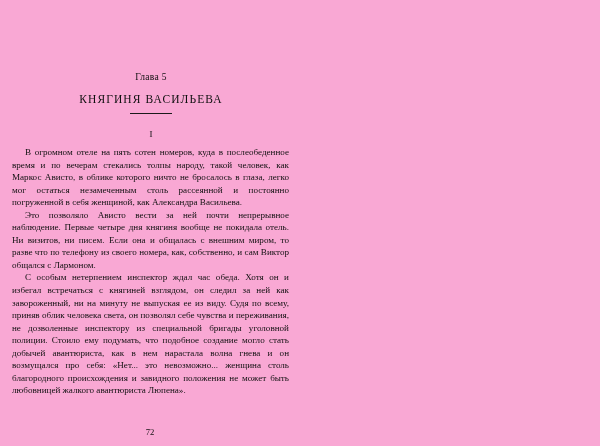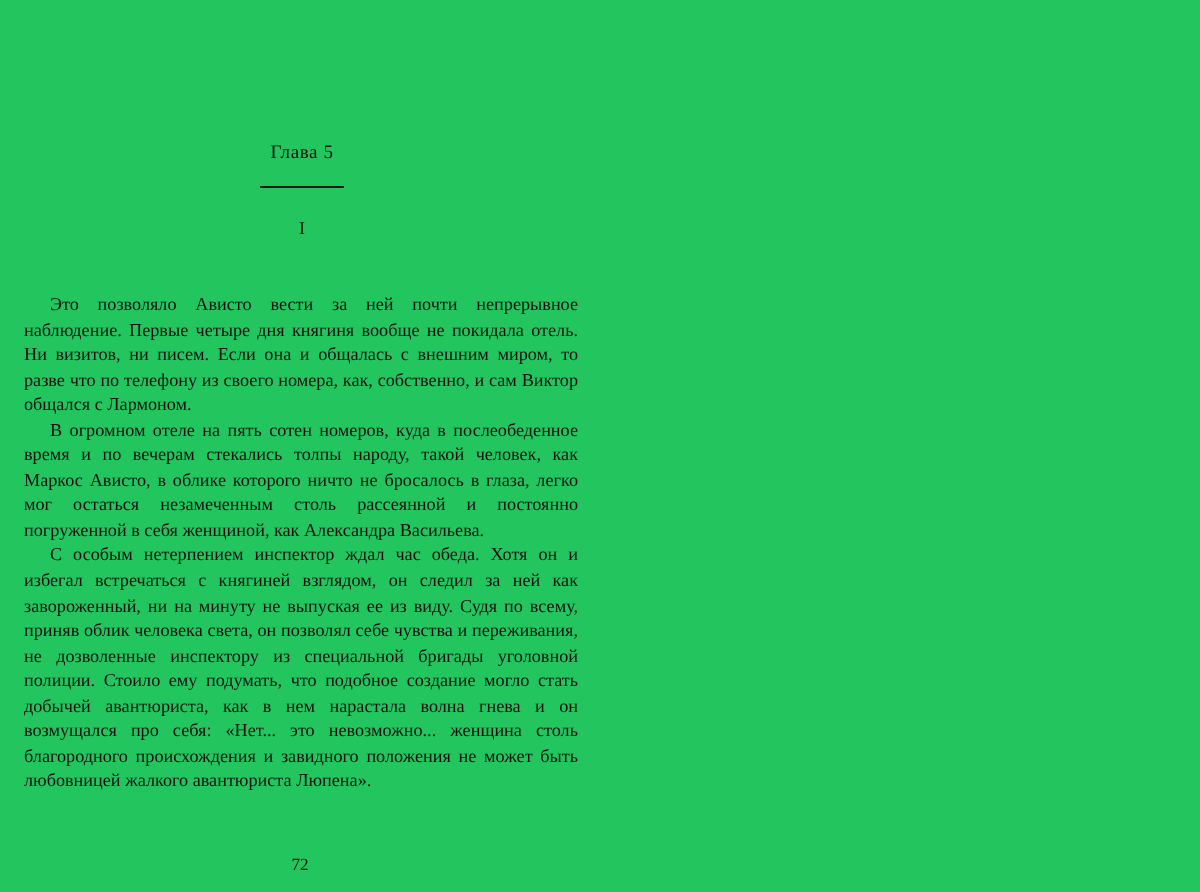--- a/index.html
+++ b/index.html
@@ -11,21 +11,21 @@
     width: 600px;
     height: 446px;
     overflow: hidden;
     font-family: "Liberation Serif", "DejaVu Serif", serif;
     color: #101010;
   }
   .spread {
     position: relative;
     width: 600px;
     height: 446px;
-    background: #22c55e;
+    background: #f9a8d4;
   }
 
   
   .page {
     position: absolute;
     top: 0;
     height: 446px;
     box-sizing: border-box;
   }
   .page-left {
@@ -105,27 +105,28 @@
 </style>
 </head>
 <body>
 
 <div class="spread">
 
   <div class="page page-left">
 
     <div class="heading-block">
       <p class="chapter-label">Глава 5</p>
+      <p class="chapter-title">КНЯГИНЯ ВАСИЛЬЕВА</p>
       <div class="ornament-rule"></div>
       <p class="section-number">I</p>
     </div>
 
     <div class="textcol col-left">
+      <p>В огромном отеле на пять сотен номеров, куда в послеобеденное время и по вечерам стекались толпы народу, такой человек, как Маркос Ависто, в облике которого ничто не бросалось в глаза, легко мог остаться незамеченным столь рассеянной и постоянно погруженной в себя женщиной, как Александра Васильева.</p>
       <p>Это позволяло Ависто вести за ней почти непрерывное наблюдение. Первые четыре дня княгиня вообще не покидала отель. Ни визитов, ни писем. Если она и общалась с внешним миром, то разве что по телефону из своего номера, как, собственно, и сам Виктор общался с Лармоном.</p>
-      <p>В огромном отеле на пять сотен номеров, куда в послеобеденное время и по вечерам стекались толпы народу, такой человек, как Маркос Ависто, в облике которого ничто не бросалось в глаза, легко мог остаться незамеченным столь рассеянной и постоянно погруженной в себя женщиной, как Александра Васильева.</p>
       <p>С особым нетерпением инспектор ждал час обеда. Хотя он и избегал встречаться с княгиней взглядом, он следил за ней как завороженный, ни на минуту не выпуская ее из виду. Судя по всему, приняв облик человека света, он позволял себе чувства и переживания, не дозволенные инспектору из специальной бригады уголовной полиции. Стоило ему подумать, что подобное создание могло стать добычей авантюриста, как в нем нарастала волна гнева и он возмущался про себя: «Нет... это невозможно... женщина столь благородного происхождения и завидного положения не может быть любовницей жалкого авантюриста Люпена».</p>
     </div>
 
     <div class="folio folio-left">72</div>
   </div>
 
   <div class="page page-right">
 
     
 

